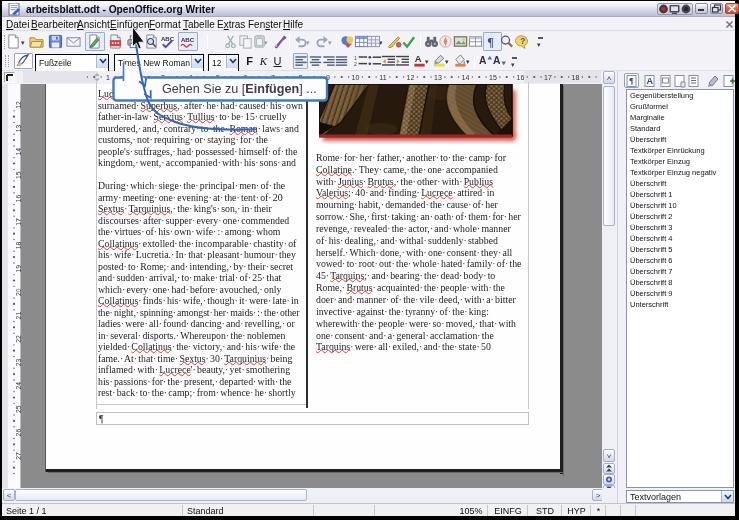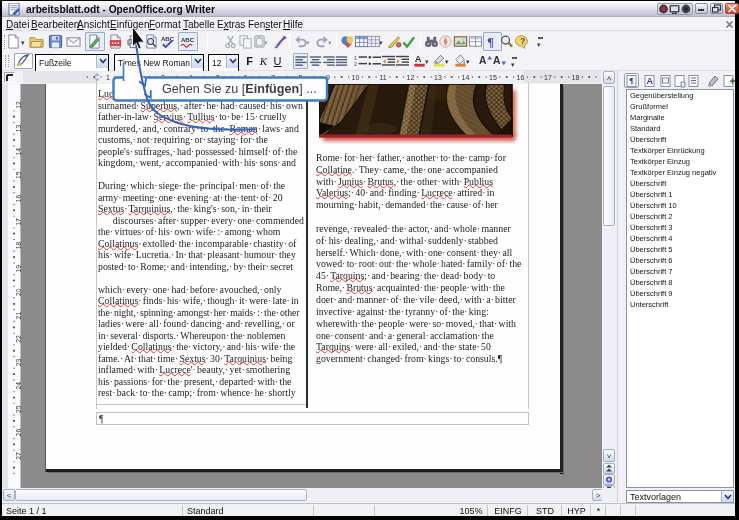--- a/index.html
+++ b/index.html
@@ -544,54 +544,55 @@
 <div class="ln" style="top:4px;"><i class="w">Lucius</i>· <i class="w">Tarquinius</i>,· for· his· excessive· pride</div>
 <div class="ln" style="top:15.5px;">surnamed· <i class="w">Superbus</i>,· after· he· had· caused· his· own</div>
 <div class="ln" style="top:27px;">father-in-law· <i class="w">Servius</i>· <i class="w">Tullius</i>· to· be· 15· cruelly</div>
 <div class="ln" style="top:38.5px;">murdered,· and,· contrary· to· the· <i class="w">Roman</i>· laws· and</div>
 <div class="ln" style="top:50px;">customs,· not· requiring· or· staying· for· the</div>
 <div class="ln" style="top:61.5px;">people's· suffrages,· had· possessed· himself· of· the</div>
 <div class="ln" style="top:73px;">kingdom,· went,· accompanied· with· his· sons· and</div>
 <div class="ln" style="top:96px;">During· which· siege· the· principal· men· of· the</div>
 <div class="ln" style="top:107.5px;">army· meeting· one· evening· at· the· tent· of· 20</div>
 <div class="ln" style="top:119px;"><i class="w">Sextus</i>· <i class="w">Tarquinius</i>,· the· king's· son,· in· their</div>
-<div class="ln" style="top:130.5px;text-align:right;">discourses· after· supper· every· one· commended</div>
+<div class="ln" style="top:130.5px;">discourses· after· supper· every· one· commended</div>
 <div class="ln" style="top:142px;">the· virtues· of· his· own· wife· :· among· whom</div>
 <div class="ln" style="top:153.5px;"><i class="w">Collatinus</i>· extolled· the· incomparable· chastity· of</div>
 <div class="ln" style="top:165px;">his· wife· Lucretia.· In· that· pleasant· humour· they</div>
 <div class="ln" style="top:176.5px;">posted· to· Rome;· and· intending,· by· their· secret</div>
+<div class="ln" style="top:188px;">and· sudden· arrival,· to· make· trial· of· 25· that</div>
 <div class="ln" style="top:199.5px;">which· every· one· had· before· avouched,· only</div>
 <div class="ln" style="top:211px;"><i class="w">Collatinus</i>· finds· his· wife,· though· it· were· late· in</div>
 <div class="ln" style="top:222.5px;letter-spacing:-0.12px;">the· night,· spinning· amongst· her· maids· :· the· other</div>
 <div class="ln" style="top:234px;">ladies· were· all· found· dancing· and· revelling,· or</div>
 <div class="ln" style="top:257px;">yielded· <i class="w">Collatinus</i>· the· victory,· and· his· wife· the</div>
 <div class="ln" style="top:245.5px;">in· several· disports.· Whereupon· the· noblemen</div>
 <div class="ln" style="top:268.5px;">fame.· At· that· time· <i class="w">Sextus</i>· 30· <i class="w">Tarquinius</i>· being</div>
 <div class="ln" style="top:280px;">inflamed· with· <i class="w">Lucrece</i>'· beauty,· yet· smothering</div>
 <div class="ln" style="top:291.5px;">his· passions· for· the· present,· departed· with· the</div>
 <div class="ln" style="top:303px;">rest· back· to· the· camp;· from· whence· he· shortly</div>
 </div>
 <div class="col" id="c2" style="left:270px;top:0;width:208px;height:304px">
 <div class="ln" style="top:67.8px">Rome· for· her· father,· another· to· the· camp· for</div>
 <div class="ln" style="top:79.65px"><i class="w">Collatine</i>.· They· came,· the· one· accompanied</div>
 <div class="ln" style="top:91.5px">with· <i class="w">Junius</i>· <i class="w">Brutus</i>,· the· other· with· <i class="w">Publius</i></div>
 <div class="ln" style="top:103.35px"><i class="w">Valerius</i>;· 40· and· finding· <i class="w">Lucrece</i>· attired· in</div>
 <div class="ln" style="top:115.2px">mourning· habit,· demanded· the· cause· of· her</div>
+<div class="ln" style="top:127.05px">sorrow.· She,· first· taking· an· oath· of· them· for· her</div>
 <div class="ln" style="top:138.9px">revenge,· revealed· the· actor,· and· whole· manner</div>
 <div class="ln" style="top:150.75px">of· his· dealing,· and· withal· suddenly· stabbed</div>
 <div class="ln" style="top:162.6px">herself.· Which· done,· with· one· consent· they· all</div>
 <div class="ln" style="top:174.45px">vowed· to· root· out· the· whole· hated· family· of· the</div>
 <div class="ln" style="top:186.3px">45· <i class="w">Tarquins</i>;· and· bearing· the· dead· body· to</div>
 <div class="ln" style="top:198.15px">Rome,· <i class="w">Brutus</i>· acquainted· the· people· with· the</div>
 <div class="ln" style="top:210px">doer· and· manner· of· the· vile· deed,· with· a· bitter</div>
 <div class="ln" style="top:233.7px">wherewith· the· people· were· so· moved,· that· with</div>
 <div class="ln" style="top:221.85px">invective· against· the· tyranny· of· the· king:</div>
 <div class="ln" style="top:245.55px">one· consent· and· a· general· acclamation· the</div>
 <div class="ln" style="top:257.4px"><i class="w">Tarquins</i>· were· all· exiled,· and· the· state· 50</div>
-<div class="ln last" style="top:269.25px">government· changed· from· kings· to· consuls.¶</div>
 </div>
 <div style="position:absolute;left:50px;top:-2px;width:433px;height:327px;border-left:1px solid #c6c6cc;border-right:1px solid #c6c6cc"></div>
 <div style="position:absolute;left:50px;top:319.5px;width:212px;height:1px;background:#c6c6cc"></div>
 <div id="colsep"></div>
 <div id="footerbox">
             <div class="p">¶</div>
           </div>
 <svg style="position:absolute;left:273px;top:0" width="200" height="66" viewBox="0 0 200 66">
             <defs>
               <pattern id="lad" width="6" height="5" patternUnits="userSpaceOnUse" patternTransform="rotate(-72)">

